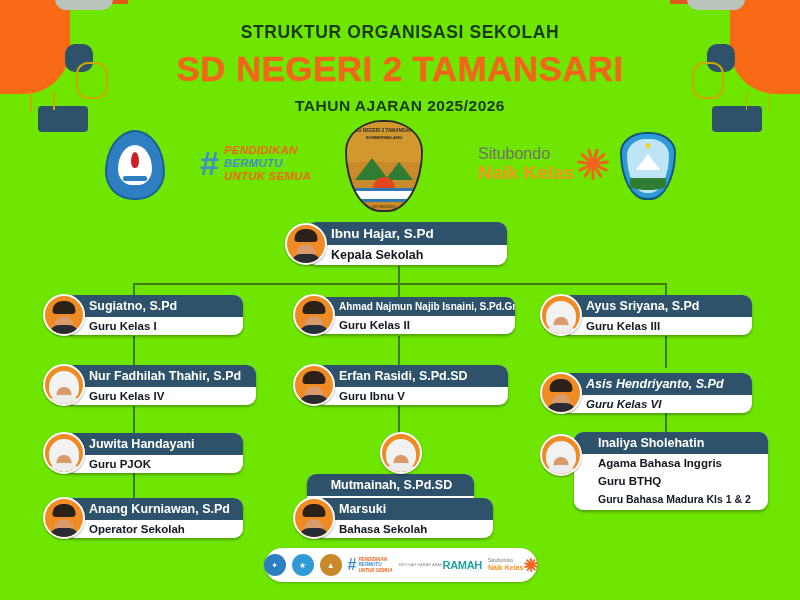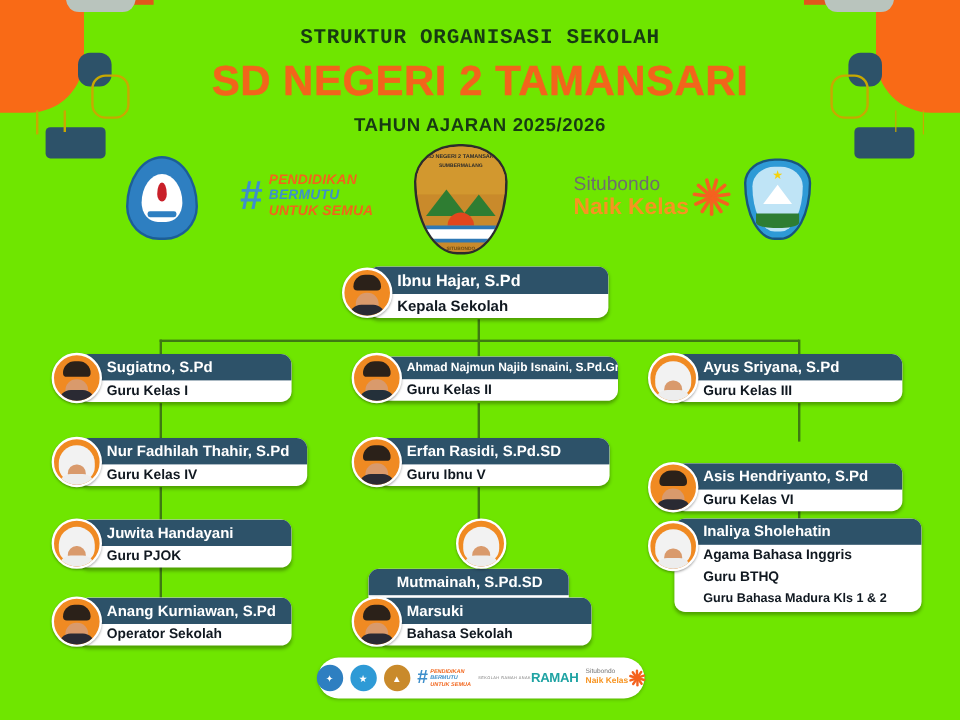--- a/index.html
+++ b/index.html
@@ -16,21 +16,21 @@
   .blob{background:#F96A16;border-radius:0 0 46px 0;}
   .blob-right{border-radius:0 0 0 46px;}
   .sq-dark{background:#2D5269;border-radius:10px;}
   .sq-outline{border:2px solid #C8A800;border-radius:12px;}
   .sq-grey{background:#B9C4BD;border-radius:14px;}
   .hair{background:#C8A800;width:1.5px;}
   .topbar{position:absolute;top:0;height:4px;background:#E0561C;}
 
   
   .header{position:absolute;left:0;right:0;top:22px;text-align:center;}
-  .h-sub1{font-size:17.5px;font-weight:bold;color:#173A12;letter-spacing:.6px;font-family:Liberation Mono, monospace;}
+  .h-sub1{font-size:17.5px;font-weight:bold;color:#173A12;letter-spacing:.6px;}
   .h-main{font-size:35px;font-weight:bold;color:#F2651B;letter-spacing:.4px;margin-top:6px;
           -webkit-text-stroke:0.4px #F2651B;}
   .h-sub2{font-size:15.5px;font-weight:bold;color:#173A12;letter-spacing:.5px;margin-top:8px;}
 
   
   .logos{position:absolute;top:118px;left:0;right:0;height:92px;}
   .logo{position:absolute;}
 
   .tutwuri{width:56px;height:66px;background:#2E7FC1;
      border-radius:50% 50% 46% 46%/60% 60% 40% 40%;
@@ -368,33 +368,33 @@
           <div class="hair"></div>
           <div class="face"></div>
           <div class="body"></div>
         </div>
       <div class="cbox">
         <div class="cname">Ayus Sriyana, S.Pd</div>
         <div class="crole">Guru Kelas III</div>
       </div>
     </div>
 
-    <div class="card" style="left:540px;top:385px;width:212px;">
+    <div class="card" style="left:540px;top:372px;width:212px;font-style:italic;">
       <div class="avatar">
           <div class="hair"></div>
           <div class="face"></div>
           <div class="body"></div>
         </div>
       <div class="cbox">
         <div class="cname">Asis Hendriyanto, S.Pd</div>
         <div class="crole">Guru Kelas VI</div>
       </div>
     </div>
 
-    <div class="card" style="left:540px;top:432px;width:228px;align-items:flex-start;">
+    <div class="card" style="left:540px;top:432px;width:228px;align-items:flex-start;gap:12px;">
       <div class="avatar hijab" style="margin-top:2px;">
           <div class="hair"></div>
           <div class="face"></div>
           <div class="body"></div>
         </div>
       <div class="cbox">
         <div class="cname">Inaliya Sholehatin</div>
         <div class="crole">Agama Bahasa Inggris</div>
         <div class="crole">Guru BTHQ</div>
         <div class="crole small" style="padding-bottom:5px;">Guru Bahasa Madura Kls 1 &amp; 2</div>

